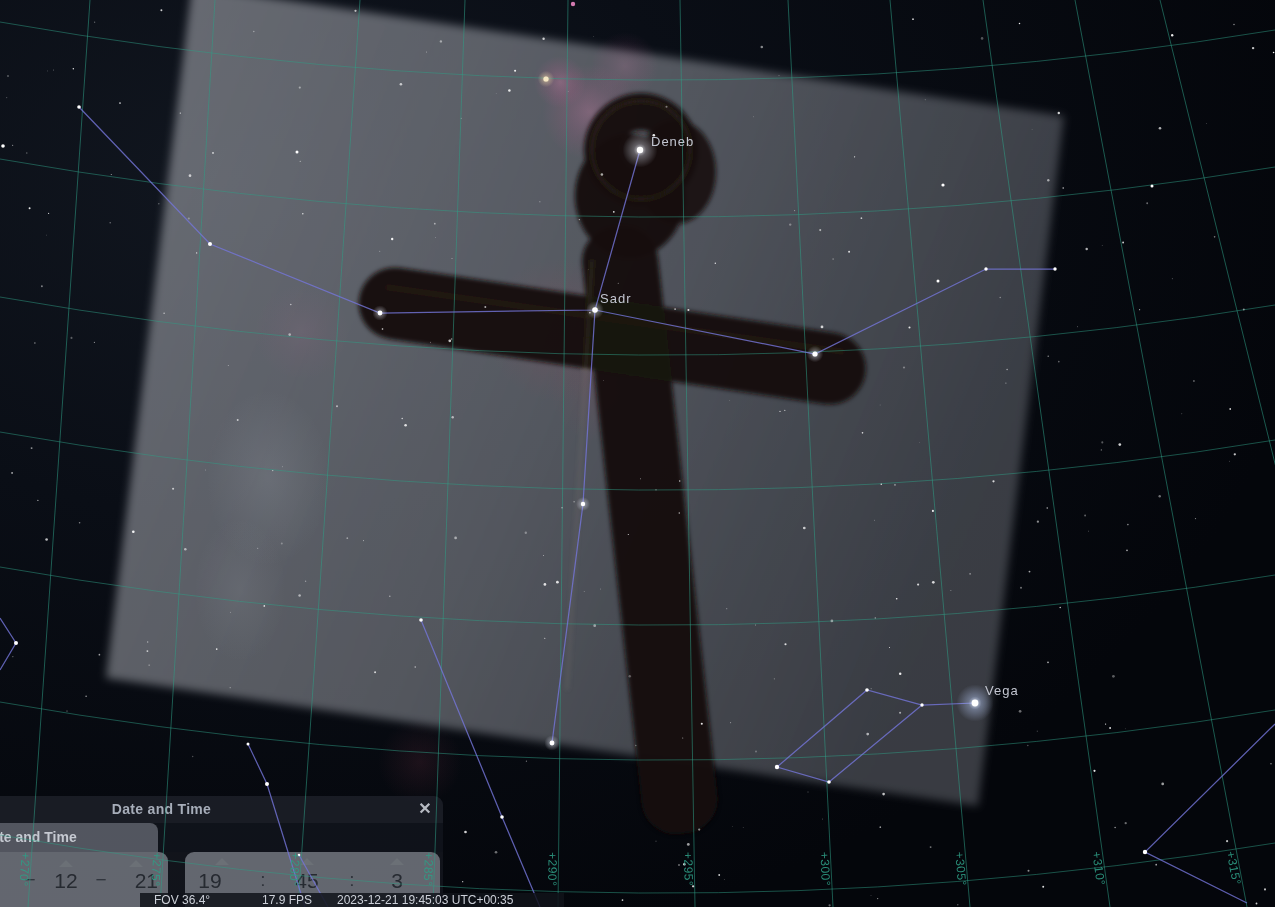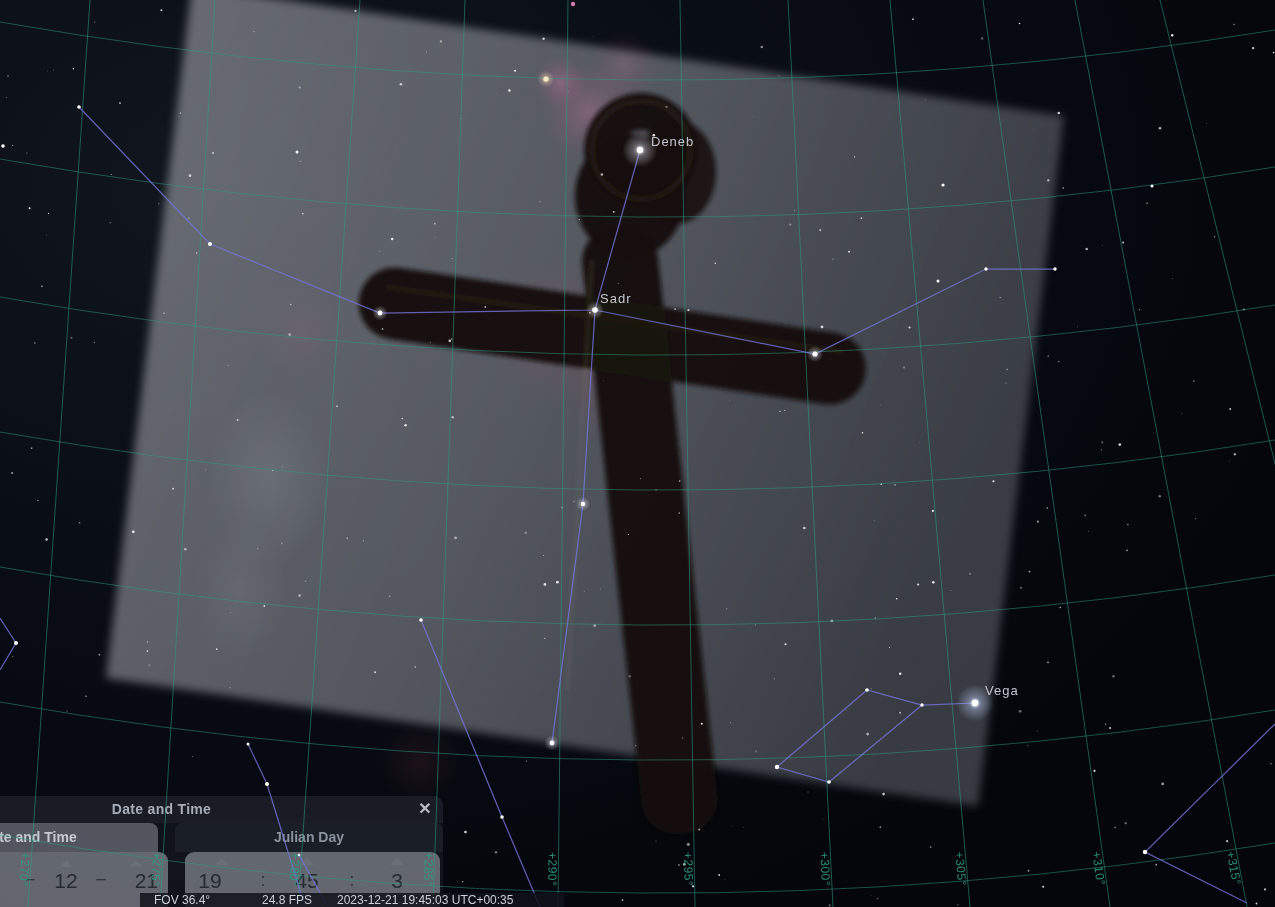--- a/index.html
+++ b/index.html
@@ -108,21 +108,20 @@
   </g>
 </svg>
 
 <div class="dialog">
   <div class="dlg-header">
     <div class="dlg-title">Date and Time</div>
     <div class="dlg-close">✕</div>
   </div>
   <div class="tabbar">
     <div class="tab tab-datetime">Date and Time</div>
-    <div class="tab tab-julian">Julian Day</div>
   </div>
   <div class="dlg-content">
     <div class="spin-panel panel-date"></div>
     <div class="spin-panel panel-time"></div>
 
     <div class="arrow-up" style="left:139px;top:8px;"></div>
     <div class="arrow-up" style="left:209px;top:8px;"></div>
     <div class="arrow-up" style="left:295px;top:6px;"></div>
     <div class="arrow-up" style="left:380px;top:6px;"></div>
     <div class="arrow-up" style="left:470px;top:6px;"></div>
@@ -501,15 +500,15 @@
       <text transform="translate(684.090407938258,852) rotate(89.05252662441166)" fill="#2f9e86" opacity="0.9" font-size="12" letter-spacing="0.5">+295°</text>
       <text transform="translate(820.271223814774,852) rotate(87.15964978828376)" fill="#2f9e86" opacity="0.9" font-size="12" letter-spacing="0.5">+300°</text>
       <text transform="translate(955.148842337376,852) rotate(84.95939254301433)" fill="#2f9e86" opacity="0.9" font-size="12" letter-spacing="0.5">+305°</text>
       <text transform="translate(1092.2987872105844,852) rotate(82.02915048330351)" fill="#2f9e86" opacity="0.9" font-size="12" letter-spacing="0.5">+310°</text>
       <text transform="translate(1226.5700110253583,852) rotate(79.2621542363823)" fill="#2f9e86" opacity="0.9" font-size="12" letter-spacing="0.5">+315°</text>
     </g>
 </svg>
 
 <div class="statusbar">
   <span class="st-fov">FOV 36.4°</span>
-  <span class="st-fps">24.8 FPS</span>
+  <span class="st-fps">17.9 FPS</span>
   <span class="st-dt">2023-12-21 19:45:03 UTC+00:35</span>
 </div>
 
 </body></html>

